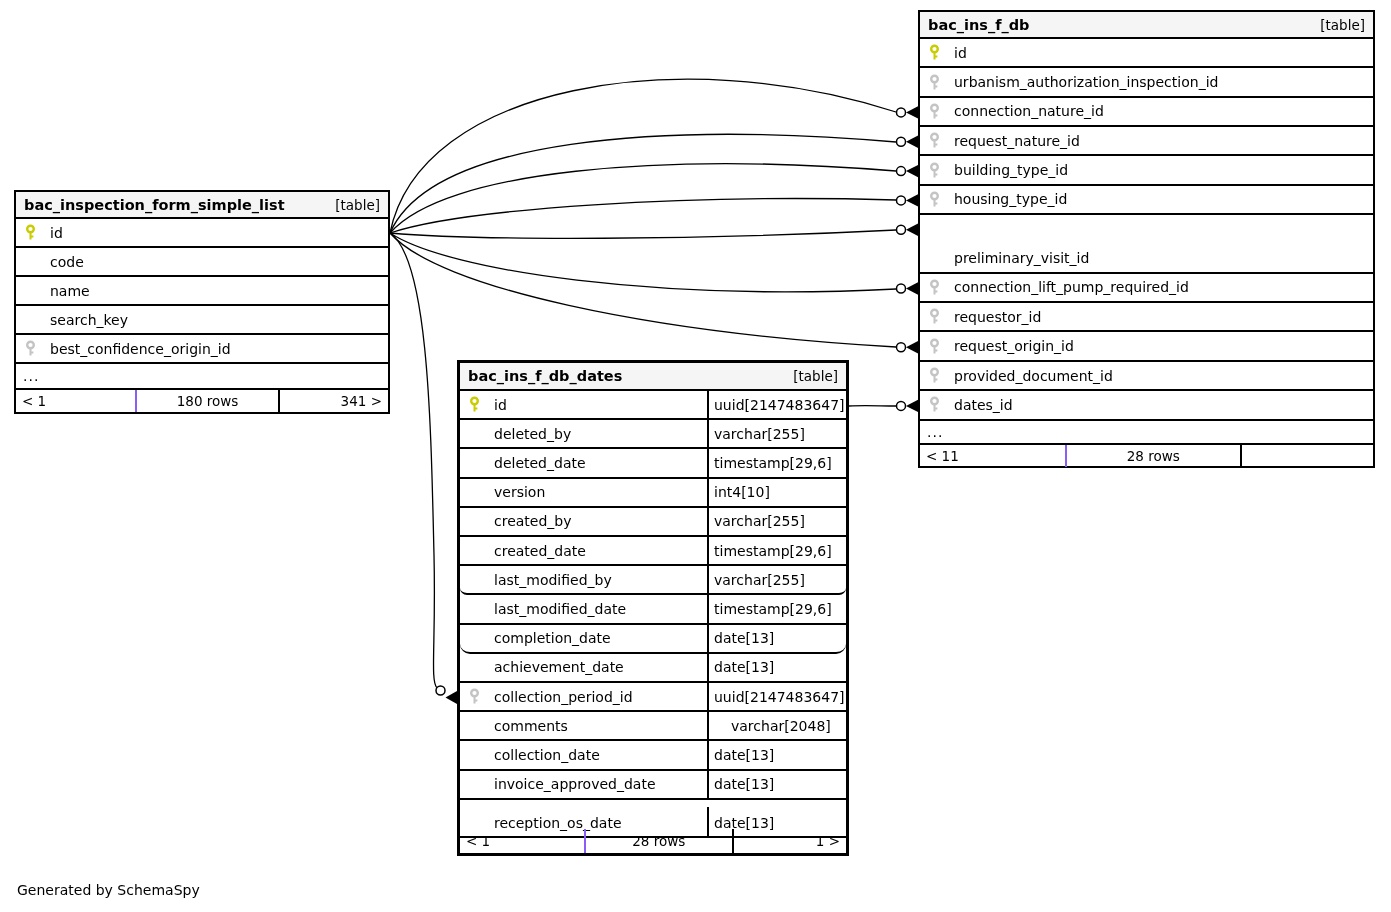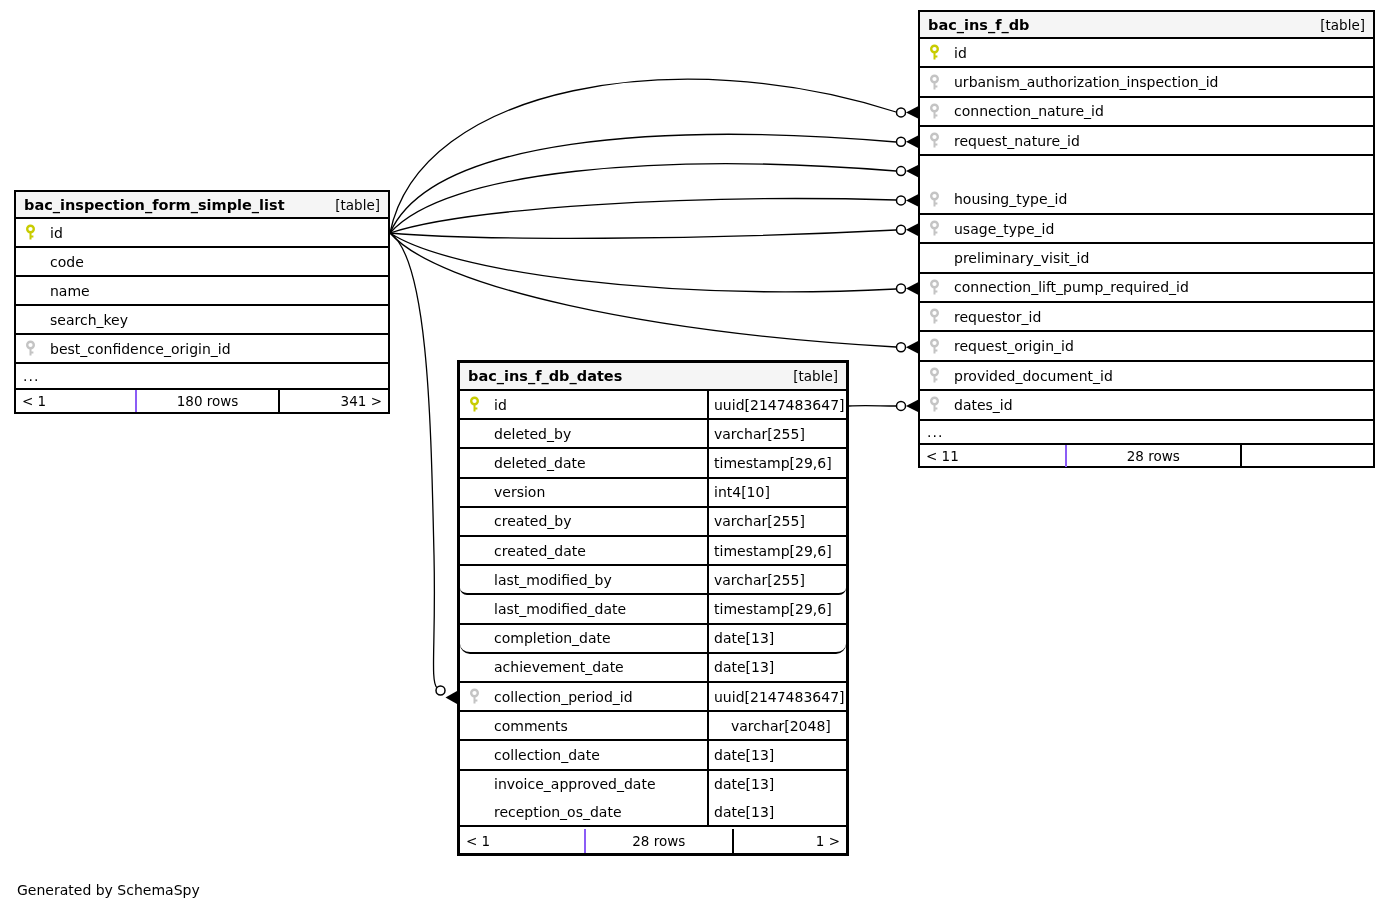--- a/index.html
+++ b/index.html
@@ -158,33 +158,33 @@
           </svg></span>
         <span class="col-name">connection_nature_id</span>
       </div>
       <div class="tbl-row" style="top: 115.05px; height: 29.35px;">
         <span class="key-slot"><svg width="13" height="17" viewBox="0 0 13 17">
             <circle cx="6.5" cy="5" r="3.3" fill="none" stroke="#c4c4c4" stroke-width="2.4"></circle>
             <path d="M6.5 8.3 L6.5 15.5 M6.5 12.4 L9.4 12.4" fill="none" stroke="#c4c4c4" stroke-width="2"></path>
           </svg></span>
         <span class="col-name">request_nature_id</span>
       </div>
+      <div class="tbl-row" style="top: 144.4px; height: 29.35px;">
+        <span class="key-slot"><svg width="13" height="17" viewBox="0 0 13 17">
+            <circle cx="6.5" cy="5" r="3.3" fill="none" stroke="#c4c4c4" stroke-width="2.4"></circle>
+            <path d="M6.5 8.3 L6.5 15.5 M6.5 12.4 L9.4 12.4" fill="none" stroke="#c4c4c4" stroke-width="2"></path>
+          </svg></span>
+        <span class="col-name">building_type_id</span>
+      </div>
       <div class="tbl-row" style="top: 173.75px; height: 29.35px;">
         <span class="key-slot"><svg width="13" height="17" viewBox="0 0 13 17">
             <circle cx="6.5" cy="5" r="3.3" fill="none" stroke="#c4c4c4" stroke-width="2.4"></circle>
             <path d="M6.5 8.3 L6.5 15.5 M6.5 12.4 L9.4 12.4" fill="none" stroke="#c4c4c4" stroke-width="2"></path>
           </svg></span>
         <span class="col-name">housing_type_id</span>
-      </div>
-      <div class="tbl-row" style="top: 203.1px; height: 29.35px;">
-        <span class="key-slot"><svg width="13" height="17" viewBox="0 0 13 17">
-            <circle cx="6.5" cy="5" r="3.3" fill="none" stroke="#c4c4c4" stroke-width="2.4"></circle>
-            <path d="M6.5 8.3 L6.5 15.5 M6.5 12.4 L9.4 12.4" fill="none" stroke="#c4c4c4" stroke-width="2"></path>
-          </svg></span>
-        <span class="col-name">usage_type_id</span>
       </div>
       <div class="tbl-row" style="top: 232.45px; height: 29.35px;">
         <span class="key-slot"></span>
         <span class="col-name">preliminary_visit_id</span>
       </div>
       <div class="tbl-row" style="top: 261.8px; height: 29.35px;">
         <span class="key-slot"><svg width="13" height="17" viewBox="0 0 13 17">
             <circle cx="6.5" cy="5" r="3.3" fill="none" stroke="#c4c4c4" stroke-width="2.4"></circle>
             <path d="M6.5 8.3 L6.5 15.5 M6.5 12.4 L9.4 12.4" fill="none" stroke="#c4c4c4" stroke-width="2"></path>
           </svg></span>
@@ -299,21 +299,21 @@
       <div class="tbl-row" style="top: 378.4px; height: 29.2px;">
         <span class="key-slot"></span>
         <span class="col-name">collection_date</span>
         <span class="col-type" style="left: 247px; right: -3px;">date[13]</span>
       </div>
       <div class="tbl-row" style="top: 407.6px; height: 29.2px;">
         <span class="key-slot"></span>
         <span class="col-name">invoice_approved_date</span>
         <span class="col-type" style="left: 247px; right: -3px;">date[13]</span>
       </div>
-      <div class="tbl-row" style="top: 435px; height: 29.2px; text-align: right;">
+      <div class="tbl-row" style="top: 446px; height: 29.2px; text-align: right;">
         <span class="key-slot"></span>
         <span class="col-name">reception_os_date</span>
         <span class="col-type" style="left: 247px; right: -3px;">date[13]</span>
       </div>
       <div class="tbl-footer" style="top: 466px; height: 24px;">
         <span class="f-cell f-prev">&lt; 1</span>
         <span class="f-cell f-rows">28 rows</span>
         <span class="f-cell f-next">1 &gt;</span>
       </div>
     </div>

